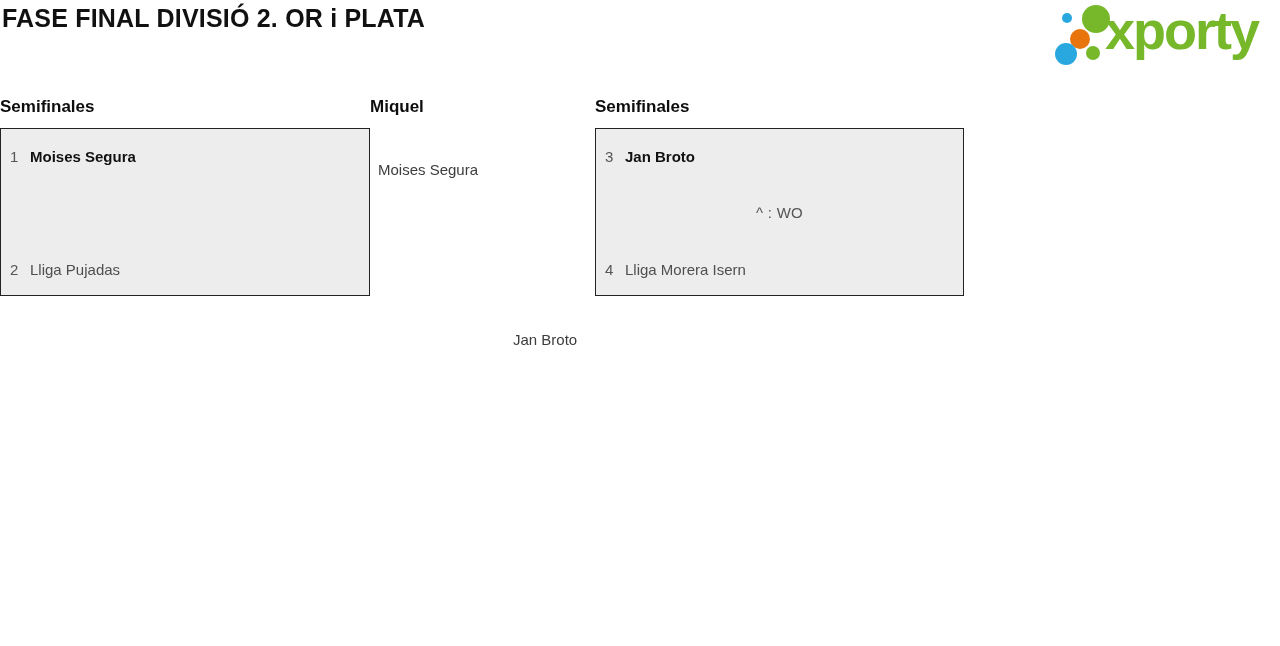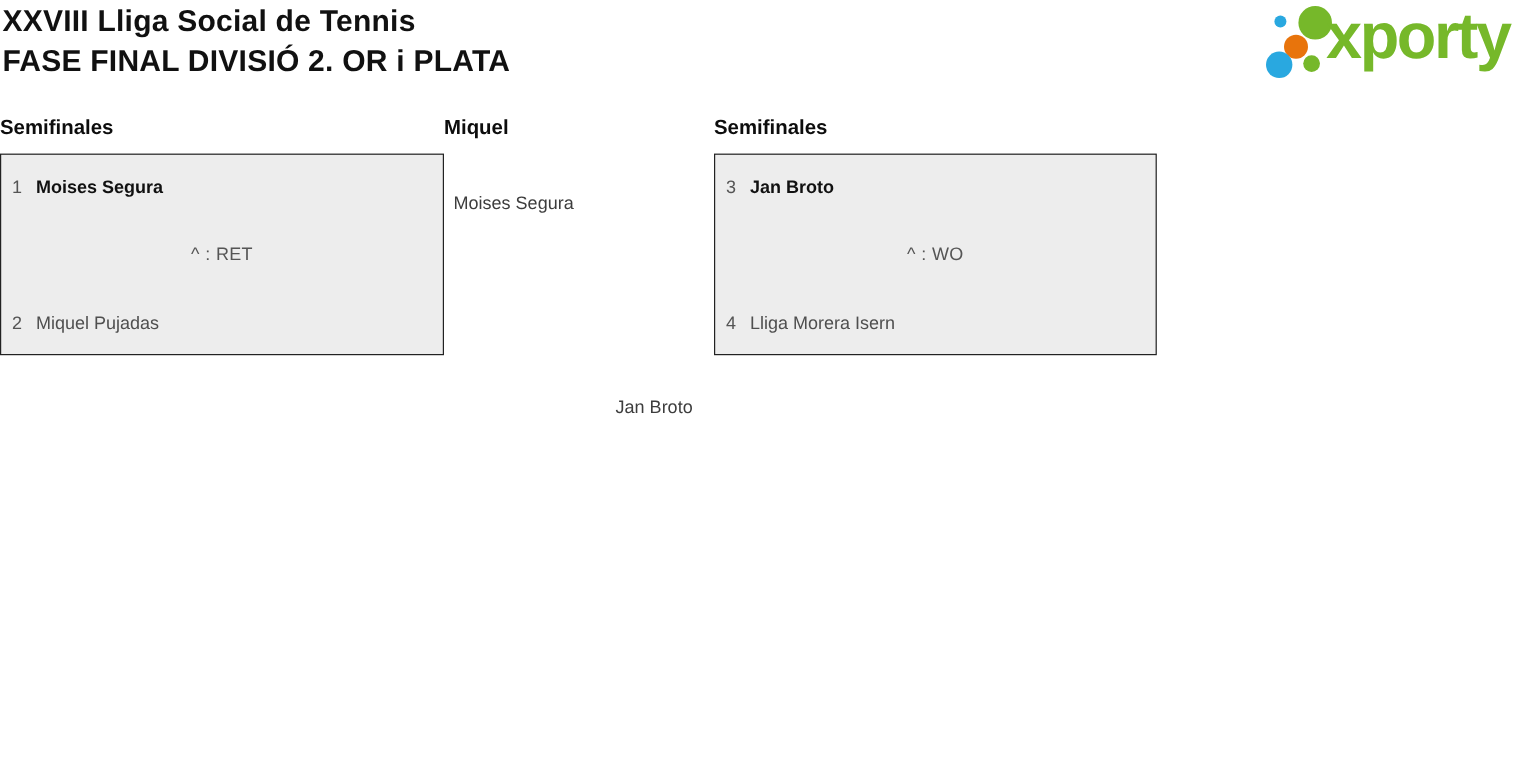--- a/index.html
+++ b/index.html
@@ -64,21 +64,20 @@
   }
   .final-slot.slot-1 { left: 378px; top: 161px; }
   .final-slot.slot-2 { left: 513px; top: 331px; }
 </style>
 </head>
 <body>
 
 <div class="page">
 
   <div class="title-block">
-    <div class="title-line">XXVIII Lliga Social de Tennis</div>
     <div class="title-line">FASE FINAL DIVISIÓ 2. OR i PLATA</div>
   </div>
 
   <div class="logo">
     <span class="dot blue-small"></span>
     <span class="dot green-large"></span>
     <span class="dot orange-mid"></span>
     <span class="dot blue-medium"></span>
     <span class="dot green-small"></span>
     <span class="wordmark">xporty</span>
@@ -86,24 +85,23 @@
 
   <div class="round-header rh-left">Semifinales</div>
   <div class="round-header rh-mid">Miquel</div>
   <div class="round-header rh-right">Semifinales</div>
 
   <div class="match-box m-left">
     <div class="player-row row-top">
       <span class="seed">1</span>
       <span class="pname winner">Moises Segura</span>
     </div>
-    <div class="score-line">^ : RET</div>
     <div class="player-row row-bottom">
       <span class="seed">2</span>
-      <span class="pname">Miquel Pujadas</span>
+      <span class="pname">Lliga Pujadas</span>
     </div>
   </div>
 
   <div class="match-box m-right">
     <div class="player-row row-top">
       <span class="seed">3</span>
       <span class="pname winner">Jan Broto</span>
     </div>
     <div class="score-line">^ : WO</div>
     <div class="player-row row-bottom">

